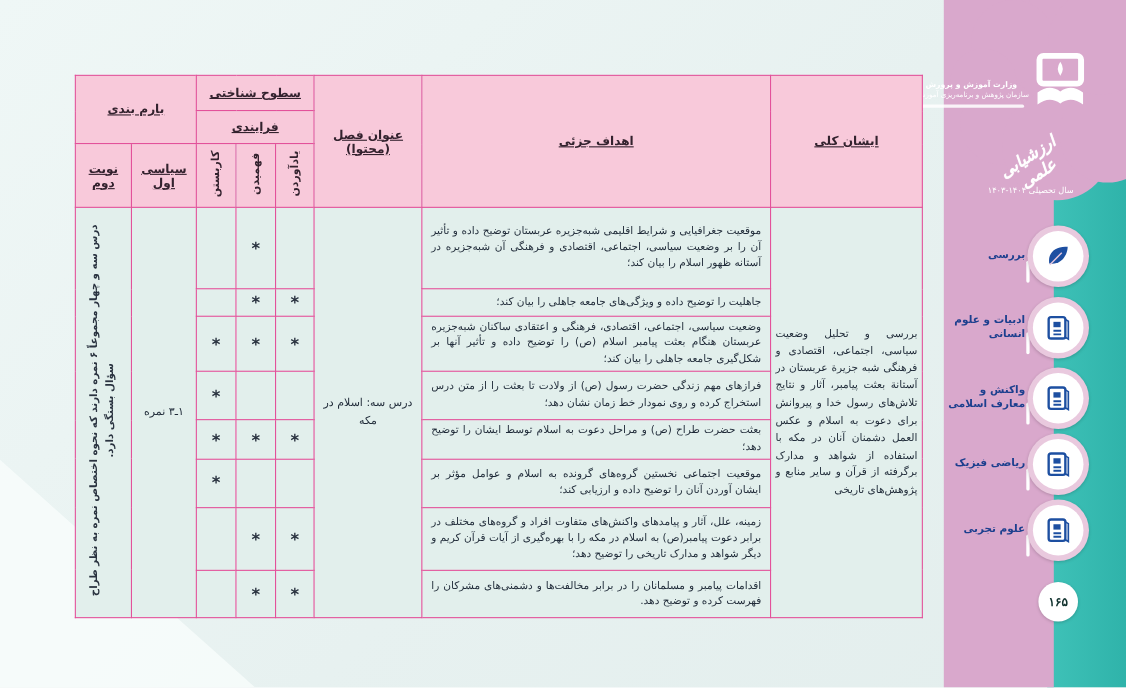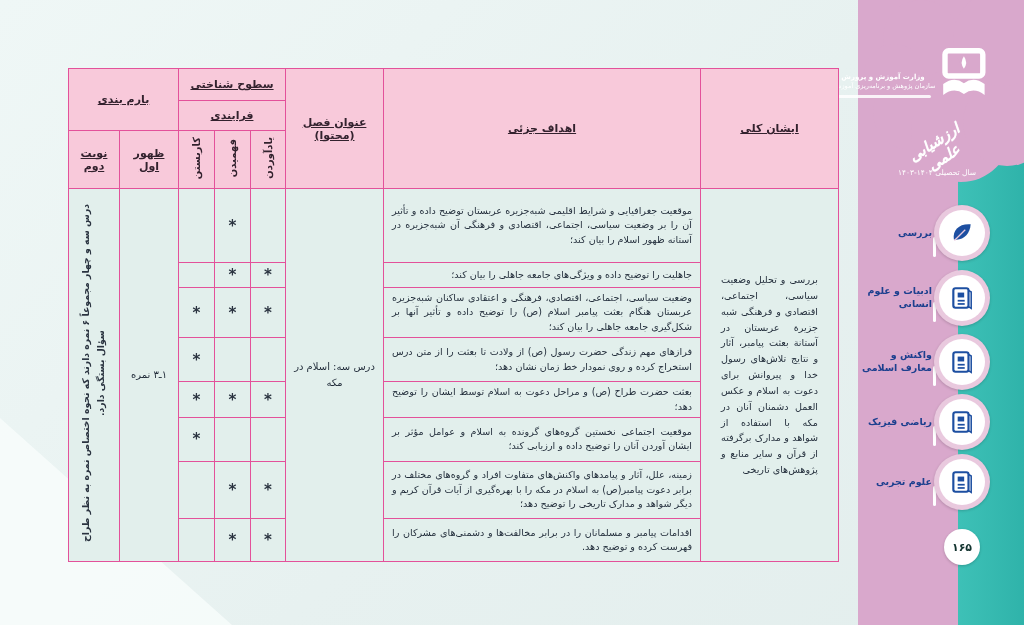--- a/index.html
+++ b/index.html
@@ -52,33 +52,33 @@
     position:absolute;right:92px;top:50%;transform:translateY(-50%);
     width:74px;direction:rtl;text-align:right;
     color:#1c3f8e;font-size:9.5px;font-weight:bold;line-height:1.35;
   }
   .nav-bar{position:absolute;right:88px;top:calc(50% + 4px);
     width:3px;height:20px;background:#fff;border-radius:2px;}
   .page-circle{
     position:absolute;right:44px;top:529px;width:36px;height:36px;border-radius:50%;
     background:#fff;box-shadow:0 1px 3px rgba(0,0,0,.2);
     display:flex;align-items:center;justify-content:center;
-    font-size:11px;font-weight:bold;color:#12332f;
+    font-size:11px;font-weight:bold;color:#12332f;font-family:Liberation Serif, serif;
   }
   
   .table-wrap{position:absolute;left:68px;top:68px;direction:rtl;}
   table{border-collapse:collapse;table-layout:fixed;width:770px;}
   th,td{border:1.6px solid #e3519a;vertical-align:middle;overflow:hidden;}
   th{background:#f8c9da;color:#33222e;font-size:11px;font-weight:bold;
      text-align:center;padding:2px;text-decoration:underline;}
   td{background:#e2efec;color:#1f2a38;}
   .obj{font-size:9.6px;line-height:1.5;text-align:justify;padding:3px 8px;}
   .star-cell{text-align:center;font-size:15px;font-weight:bold;color:#2a3340;}
   .center-cell{text-align:center;font-size:10px;line-height:1.6;padding:4px;}
-  .general-cell{font-size:9.6px;line-height:1.65;text-align:justify;padding:6px 20px;}
+  .general-cell{font-size:9.6px;line-height:1.65;text-align:justify;padding:6px 4px;}
   .vert{writing-mode:vertical-rl;transform:rotate(180deg);display:inline-block;}
   .vert-head{font-size:10px;font-weight:bold;max-height:52px;}
   .vert-long{font-size:9.3px;line-height:1.6;max-height:350px;text-align:center;}
 </style>
 </head>
 <body>
 
 <div class="corner-wedge"></div>
 
 <div class="teal-band"></div>
@@ -213,21 +213,21 @@
     <th colspan="3">سطوح شناختی</th>
     <th colspan="2" rowspan="2">بارم بندی</th>
   </tr>
   <tr style="height:30px;">
     <th colspan="3">فرایندی</th>
   </tr>
   <tr style="height:58px;">
     <th><span class="vert vert-head">یادآوردن</span></th>
     <th><span class="vert vert-head">فهمیدن</span></th>
     <th><span class="vert vert-head">کاربستن</span></th>
-    <th>ظهور اول</th>
+    <th>سیاسی اول</th>
     <th>نوبت دوم</th>
   </tr>
 
   <tr style="height:74px;">
     <td rowspan="8" class="general-cell">بررسی و تحلیل وضعیت سیاسی، اجتماعی، اقتصادی و فرهنگی شبه جزیرة عربستان در آستانة بعثت پیامبر، آثار و نتایج تلاش‌های رسول خدا و پیروانش برای دعوت به اسلام و عکس العمل دشمنان آنان در مکه با استفاده از شواهد و مدارک برگرفته از قرآن و سایر منابع و پژوهش‌های تاریخی</td>
     <td class="obj">موقعیت جغرافیایی و شرایط اقلیمی شبه‌جزیره عربستان توضیح داده و تأثیر آن را بر وضعیت سیاسی، اجتماعی، اقتصادی و فرهنگی آن شبه‌جزیره در آستانه ظهور اسلام را بیان کند؛</td>
     <td rowspan="8" class="center-cell">درس سه: اسلام در مکه</td>
     <td class="star-cell"></td>
     <td class="star-cell">*</td>
     <td class="star-cell"></td>

